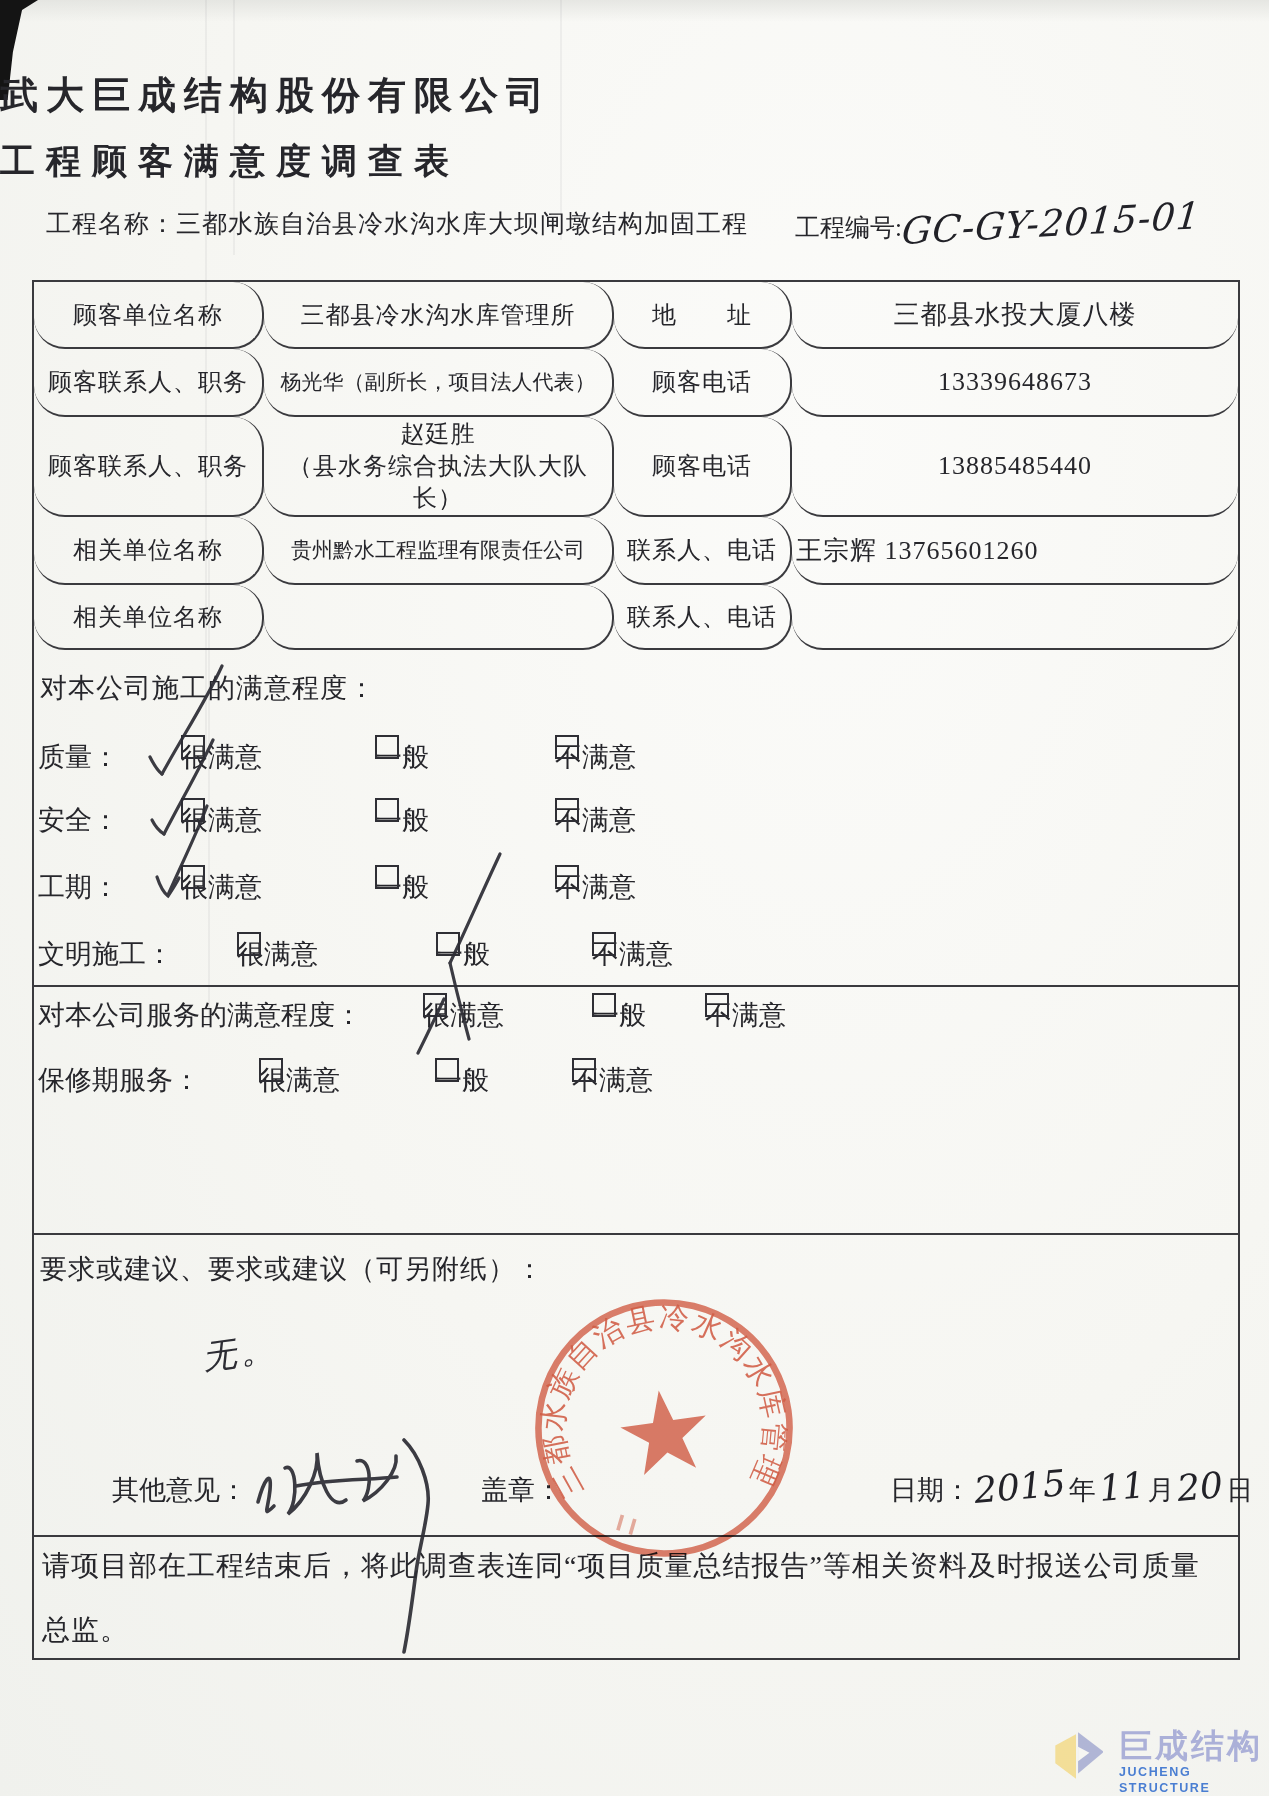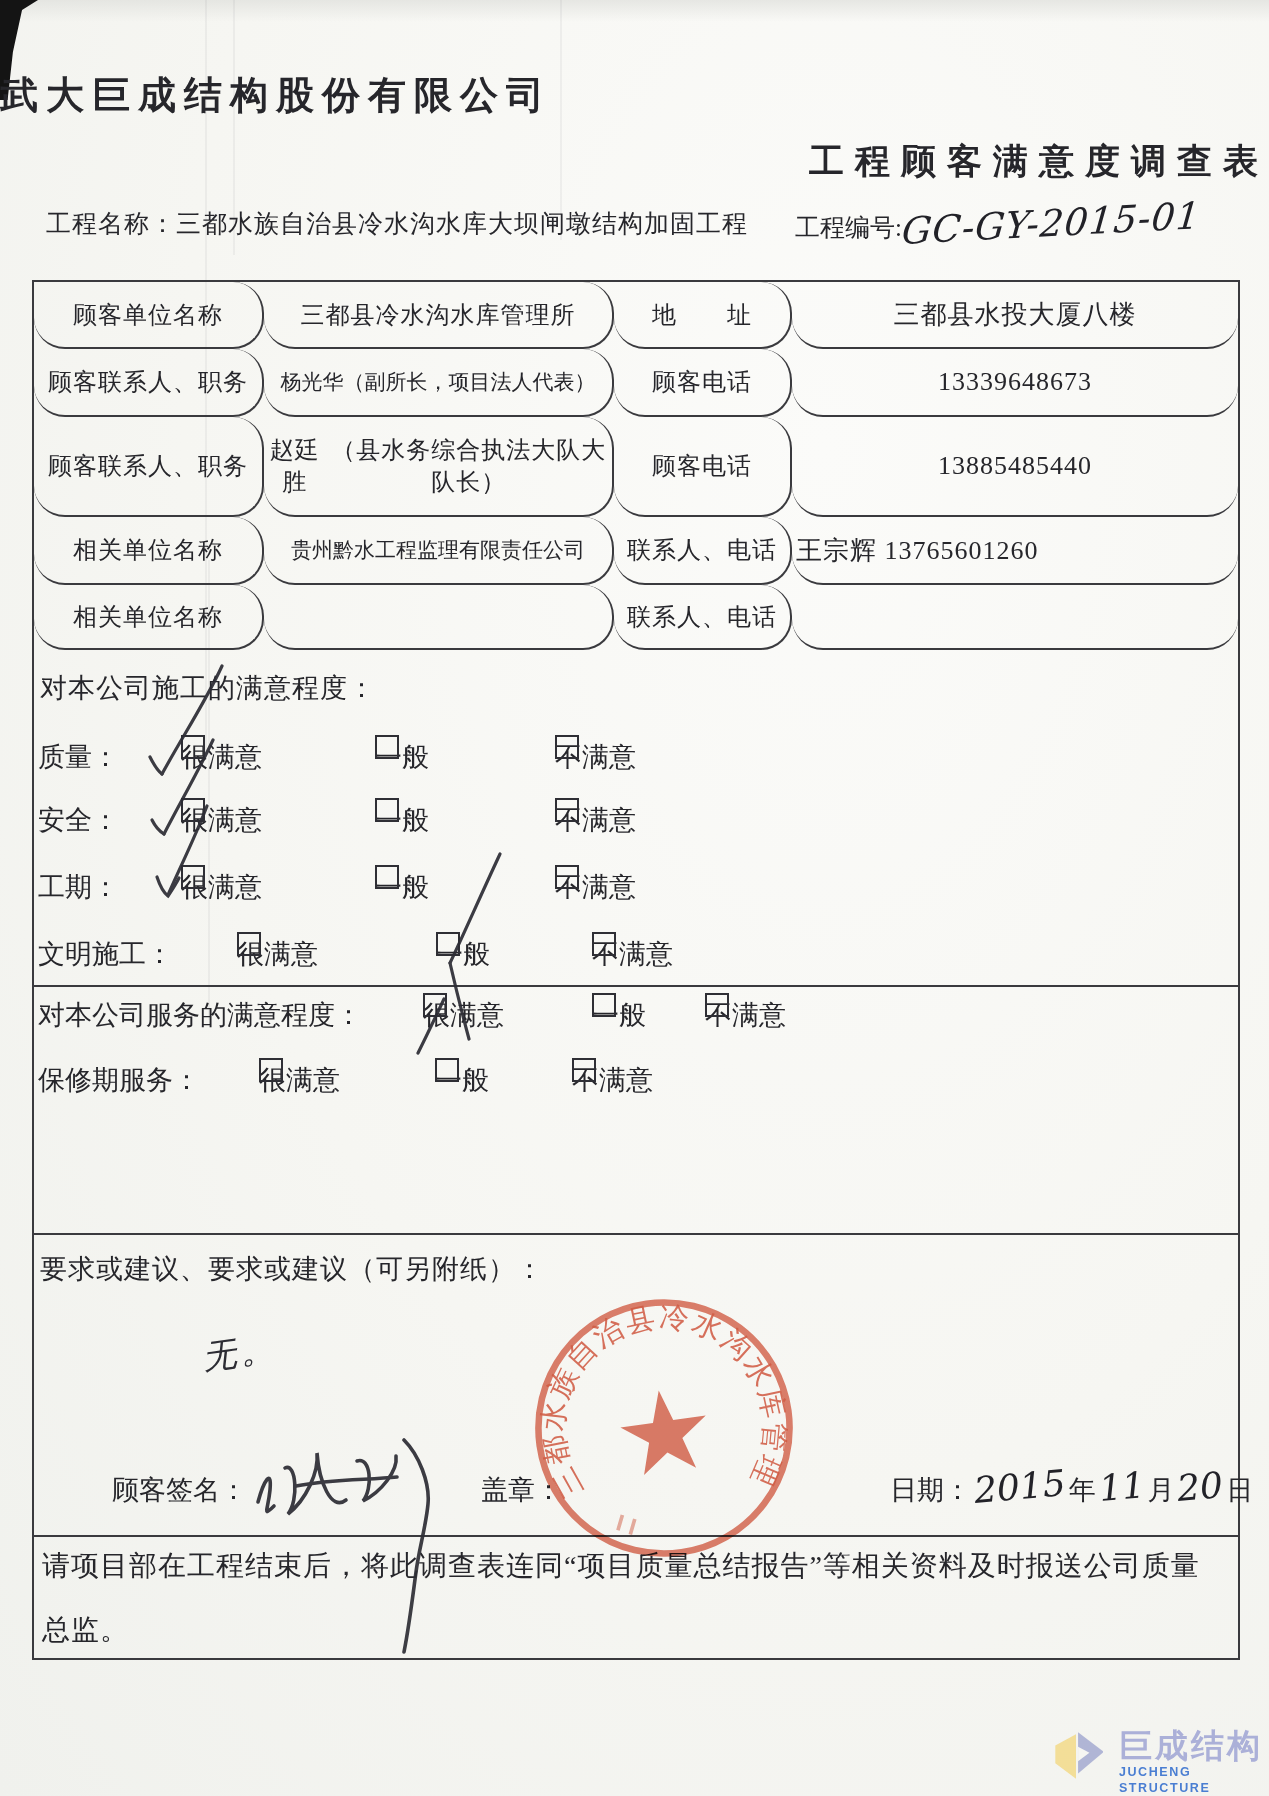--- a/index.html
+++ b/index.html
@@ -8,39 +8,39 @@
         font-family:"Liberation Serif","DejaVu Serif",serif;color:#26262b;}
   
   .corner-mark{position:absolute;left:0;top:0;width:38px;height:100px;background:#141414;
         clip-path:polygon(0% 0%,100% 0%,58% 10%,34% 52%,20% 100%,0% 100%);}
   .top-shade{position:absolute;left:0;top:0;width:100%;height:22px;
         background:linear-gradient(#dedfdb,rgba(255,255,255,0));opacity:.7;}
   .streak{position:absolute;width:2px;background:rgba(70,70,85,.06);}
   
   .company{position:absolute;top:70px;left:0;width:100%;text-align:left;
         font-size:38px;font-weight:bold;letter-spacing:8px;}
-  .formtitle{position:absolute;top:138px;left:0;width:100%;text-align:right;
+  .formtitle{position:absolute;top:138px;left:0;width:100%;text-align:left;
         font-size:35px;font-weight:bold;letter-spacing:11px;}
   .projline{position:absolute;top:207px;left:46px;font-size:25px;letter-spacing:1px;white-space:nowrap;}
   .codeline{position:absolute;top:202px;left:795px;font-size:25px;white-space:nowrap;}
   .hw{font-style:italic;font-family:"DejaVu Serif","Liberation Serif",serif;color:#222228;}
   .code-hw{display:inline-block;font-size:37px;transform:rotate(-3deg) skewX(-8deg);letter-spacing:1px;}
   
   .formbox{position:absolute;left:32px;top:280px;width:1204px;height:1376px;
         border:2px solid #3a3a3e;}
   .infogrid{position:absolute;left:0;top:0;width:100%;display:grid;
         grid-template-columns:230px 350px 178px 1fr;
         grid-template-rows:67px 68px 100px 68px 65px;}
   .cell{border-bottom:2px solid #3a3a3e;display:flex;align-items:center;
         justify-content:center;text-align:center;font-size:24px;letter-spacing:1px;border-radius:31px;}
   .b-r{border-right:2px solid #3a3a3e;}
   .cell.small{font-size:21px;letter-spacing:0;}
   .cell.num{font-size:26px;letter-spacing:1px;}
   .cell.leftal{justify-content:flex-start;padding-left:4px;}
-  .twoline{gap:0;}
+  .twoline{flex-direction:column;gap:0;}
   .divider{position:absolute;left:0;width:100%;border-top:2px solid #3a3a3e;}
   .sec-heading{position:absolute;left:6px;font-size:27px;letter-spacing:1px;}
   .cb-row{position:absolute;left:0;width:100%;height:44px;font-size:27px;}
   .cb-row span{position:absolute;top:0;line-height:44px;white-space:nowrap;}
   .opt{display:inline-block;}
   .cb{display:inline-block;width:20px;height:20px;border:2px solid #2f2f35;
         margin-right:7px;vertical-align:-2px;background:transparent;}
   .hand-none{position:absolute;font-size:34px;font-style:italic;transform:rotate(-8deg);
         color:#2c2c33;letter-spacing:4px;}
   .sigrow{position:absolute;left:0;width:100%;height:60px;font-size:27px;}
@@ -158,21 +158,21 @@
       <span class="opt" style="left:538px"><span class="cb"></span><span style="position:static">不满意</span></span>
     </div>
 
 
     <div class="divider" style="top:951px"></div>
 
     <div class="sec-heading" style="top:969px">要求或建议、要求或建议（可另附纸）：</div>
     <div class="hand-none" style="left:168px;top:1048px">无。</div>
 
     <div class="sigrow" style="top:1178px">
-      <div style="left:78px">顾客签名：</div>
+      <div style="left:78px">其他意见：</div>
       <div style="left:447px">盖章：</div>
       <div style="left:856px" class="dateflex">
         <span>日期：</span>
         <span class="hw date-hw">2015</span>
         <span>年</span>
         <span class="hw date-hw">11</span>
         <span>月</span>
         <span class="hw date-hw">20</span>
         <span>日</span>
       </div>

